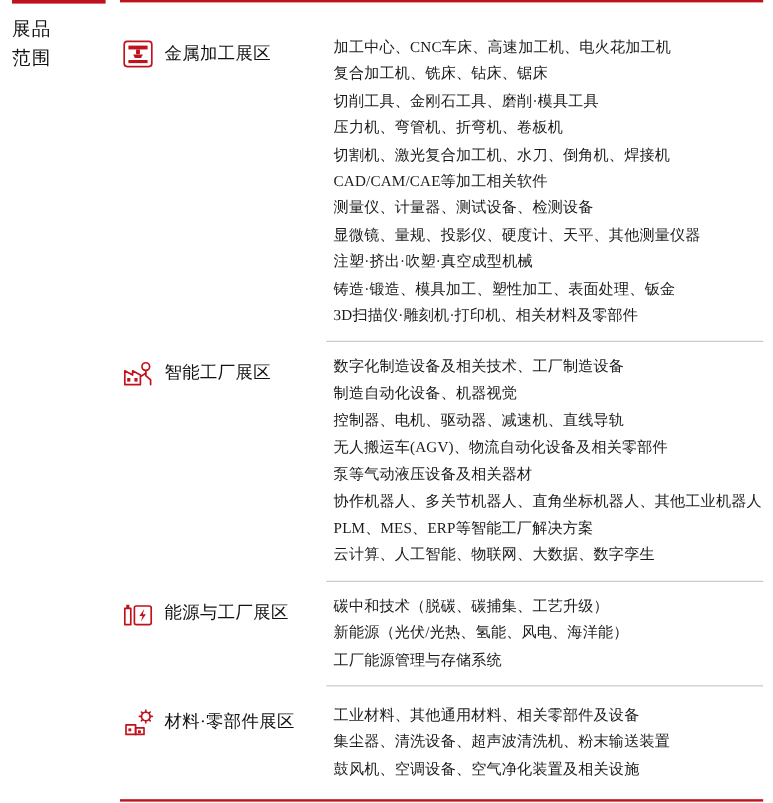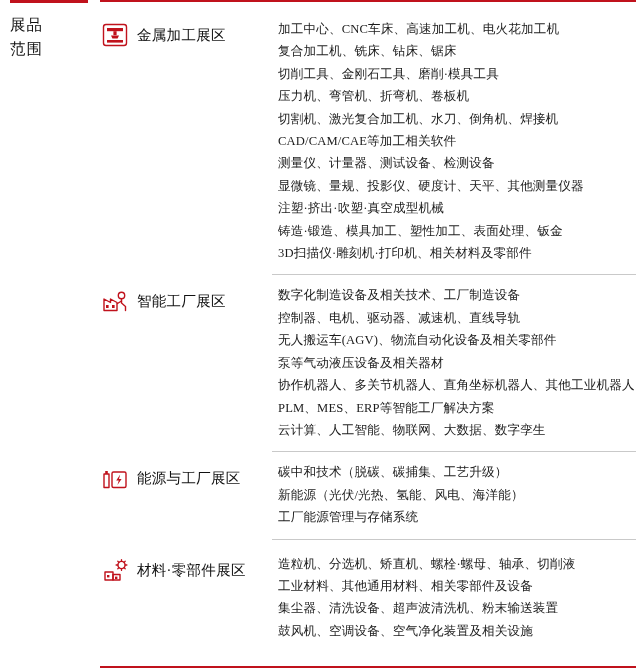--- a/index.html
+++ b/index.html
@@ -104,21 +104,21 @@
   .sec-items .item {
     font-size: 12.6px;
     line-height: 1.78;
     color: #1b1b1b;
     font-family: "Liberation Serif", serif;
     letter-spacing: 0.15px;
     white-space: nowrap;
   }
 
   
-  .sec0 { padding-top: 10px; }
+  .sec0 { padding-top: 20px; }
   .sec1 { padding-top: 2px; }
   .sec2 { padding-top: 2px; }
   .sec3 { padding-top: 6px; }
 
   .bottom-rule {
     position: absolute;
     left: 100px;
     right: 8px;
     bottom: 1px;
     height: 2px;
@@ -179,20 +179,21 @@
             <rect x="12" y="19" width="2.6" height="3" fill="#c0121c"></rect>
             <circle cx="21.5" cy="9.5" r="3.2" fill="none" stroke="#c0121c" stroke-width="1.4"></circle>
             <path d="M21.5 12.8 L21.5 17 L25.5 20.5 L25.5 24.5" fill="none" stroke="#c0121c" stroke-width="1.4" stroke-linecap="round"></path>
             <path d="M21.5 15 L17.5 17.5" fill="none" stroke="#c0121c" stroke-width="1.4" stroke-linecap="round"></path>
           </svg>
         </div>
         <div class="sec-label">智能工厂展区</div>
       </div>
       <div class="sec-items">
         <div class="item">数字化制造设备及相关技术、工厂制造设备</div>
+        <div class="item">制造自动化设备、机器视觉</div>
         <div class="item">控制器、电机、驱动器、减速机、直线导轨</div>
         <div class="item">无人搬运车(AGV)、物流自动化设备及相关零部件</div>
         <div class="item">泵等气动液压设备及相关器材</div>
         <div class="item">协作机器人、多关节机器人、直角坐标机器人、其他工业机器人</div>
         <div class="item">PLM、MES、ERP等智能工厂解决方案</div>
         <div class="item">云计算、人工智能、物联网、大数据、数字孪生</div>
       </div>
     </div>
 
     <div class="section sec2">
@@ -224,21 +225,20 @@
             <path d="M13 25 L13 19.5 L20 19.5 L20 25 Z" fill="none" stroke="#c0121c" stroke-width="1.4" stroke-linejoin="round"></path>
             <circle cx="21.5" cy="10" r="3.6" fill="none" stroke="#c0121c" stroke-width="1.4"></circle>
             <path d="M21.5 6.4 L21.5 4.6 M21.5 13.6 L21.5 15.4 M17.9 10 L16.1 10 M25.1 10 L26.9 10 M19 7.5 L17.8 6.3 M24 12.5 L25.2 13.7 M24 7.5 L25.2 6.3 M19 12.5 L17.8 13.7" stroke="#c0121c" stroke-width="1.3" stroke-linecap="round"></path>
             <rect x="7" y="20" width="2.4" height="2.4" fill="#c0121c"></rect>
             <rect x="15" y="21.6" width="2.4" height="2.4" fill="#c0121c"></rect>
           </svg>
         </div>
         <div class="sec-label">材料·零部件展区</div>
       </div>
       <div class="sec-items">
-        <div class="item">造粒机、分选机、矫直机、螺栓·螺母、轴承、切削液</div>
         <div class="item">工业材料、其他通用材料、相关零部件及设备</div>
         <div class="item">集尘器、清洗设备、超声波清洗机、粉末输送装置</div>
         <div class="item">鼓风机、空调设备、空气净化装置及相关设施</div>
 
       </div>
     </div>
 
   </div>
 
   <div class="bottom-rule"></div>

